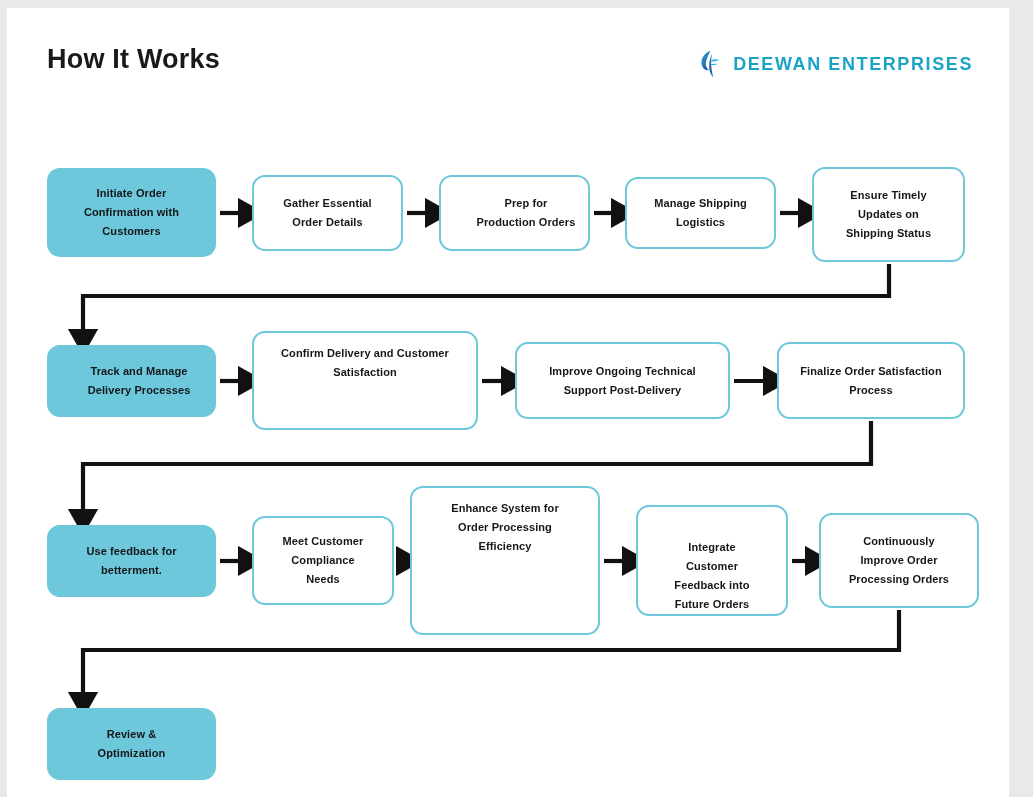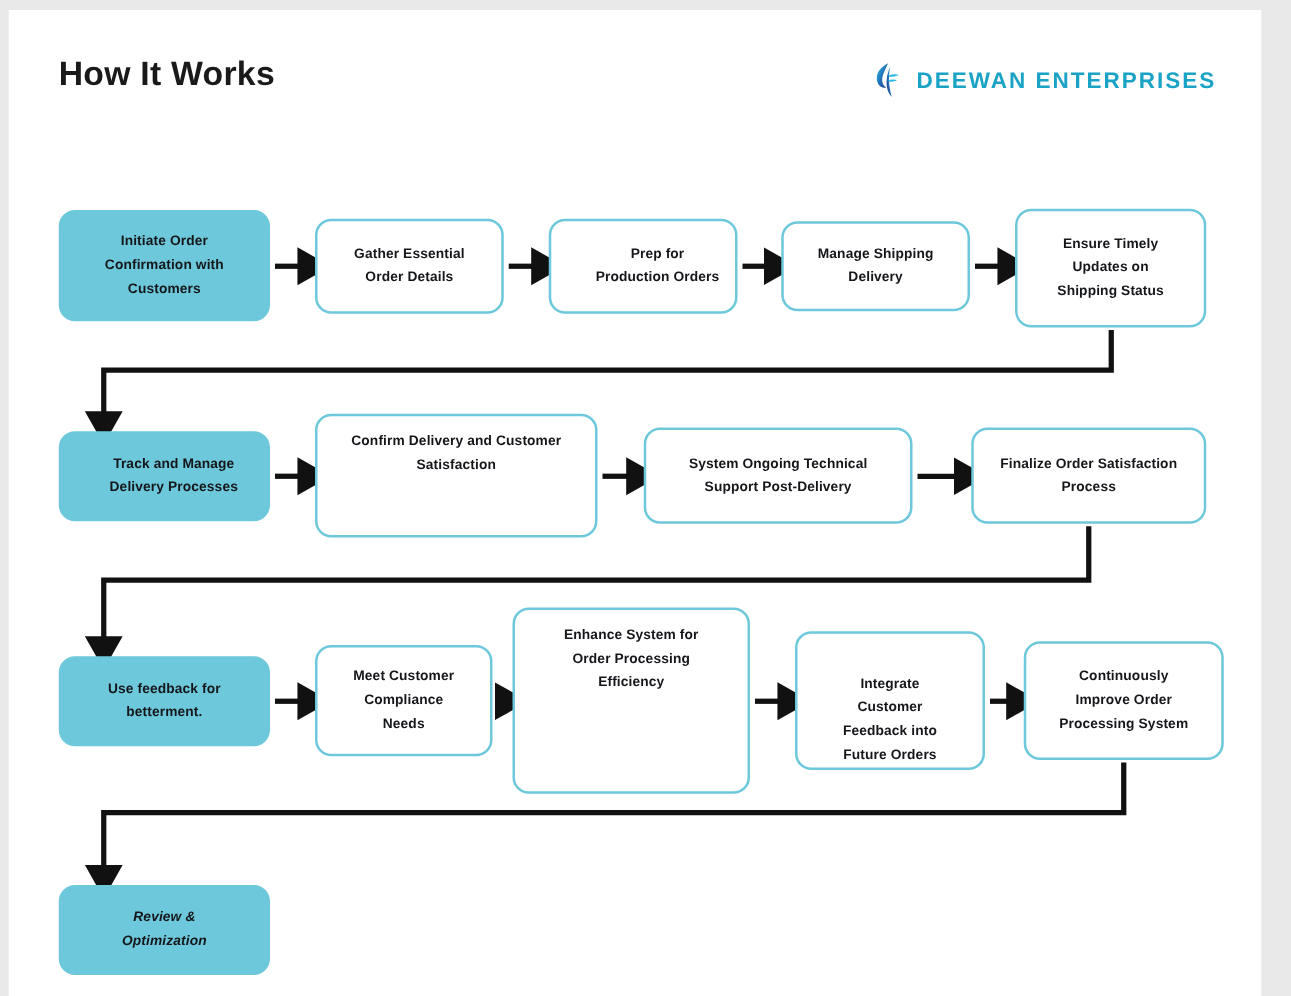--- a/index.html
+++ b/index.html
@@ -153,37 +153,37 @@
           <div class="node vcenter" style="left: 245px; top: 167px; width: 151px; height: 76px;">
             <span class="label">Gather Essential
 Order Details</span>
           </div>
           <div class="node vcenter" style="left: 432px; top: 167px; width: 151px; height: 76px; padding-left: 32px;">
             <span class="label">Prep for
 Production Orders</span>
           </div>
           <div class="node vcenter" style="left: 618px; top: 169px; width: 151px; height: 72px;">
             <span class="label">Manage Shipping
-Delivery</span>
+Logistics</span>
           </div>
           <div class="node vcenter" style="left: 805px; top: 159px; width: 153px; height: 95px;">
             <span class="label">Ensure Timely
 Updates on
 Shipping Status</span>
           </div>
           <div class="node filled vcenter" style="left: 40px; top: 337px; width: 169px; height: 72px; padding-left: 24px;">
             <span class="label">Track and Manage
 Delivery Processes</span>
           </div>
           <div class="node" style="left: 245px; top: 323px; width: 226px; height: 99px;">
             <span class="label">Confirm Delivery and Customer
 Satisfaction</span>
           </div>
           <div class="node vcenter" style="left: 508px; top: 334px; width: 215px; height: 77px;">
-            <span class="label">System Ongoing Technical
+            <span class="label">Improve Ongoing Technical
 Support Post-Delivery</span>
           </div>
           <div class="node vcenter" style="left: 770px; top: 334px; width: 188px; height: 77px;">
             <span class="label">Finalize Order Satisfaction
 Process</span>
           </div>
           <div class="node filled vcenter" style="left: 40px; top: 517px; width: 169px; height: 72px;">
             <span class="label">Use feedback for
 betterment.</span>
           </div>
@@ -199,23 +199,23 @@
           </div>
           <div class="node vcenter" style="left: 629px; top: 497px; width: 152px; height: 111px; align-items: flex-end;">
             <span class="label">Integrate
 Customer
 Feedback into
 Future Orders</span>
           </div>
           <div class="node vcenter" style="left: 812px; top: 505px; width: 160px; height: 95px;">
             <span class="label">Continuously
 Improve Order
-Processing System</span>
-          </div>
-          <div class="node filled vcenter" style="left: 40px; top: 700px; width: 169px; height: 72px; font-style: italic;">
+Processing Orders</span>
+          </div>
+          <div class="node filled vcenter" style="left: 40px; top: 700px; width: 169px; height: 72px;">
             <span class="label">Review &amp;
 Optimization</span>
           </div>
         </div>
     </div>
 
   </div>
 </div>
 
 </body></html>

